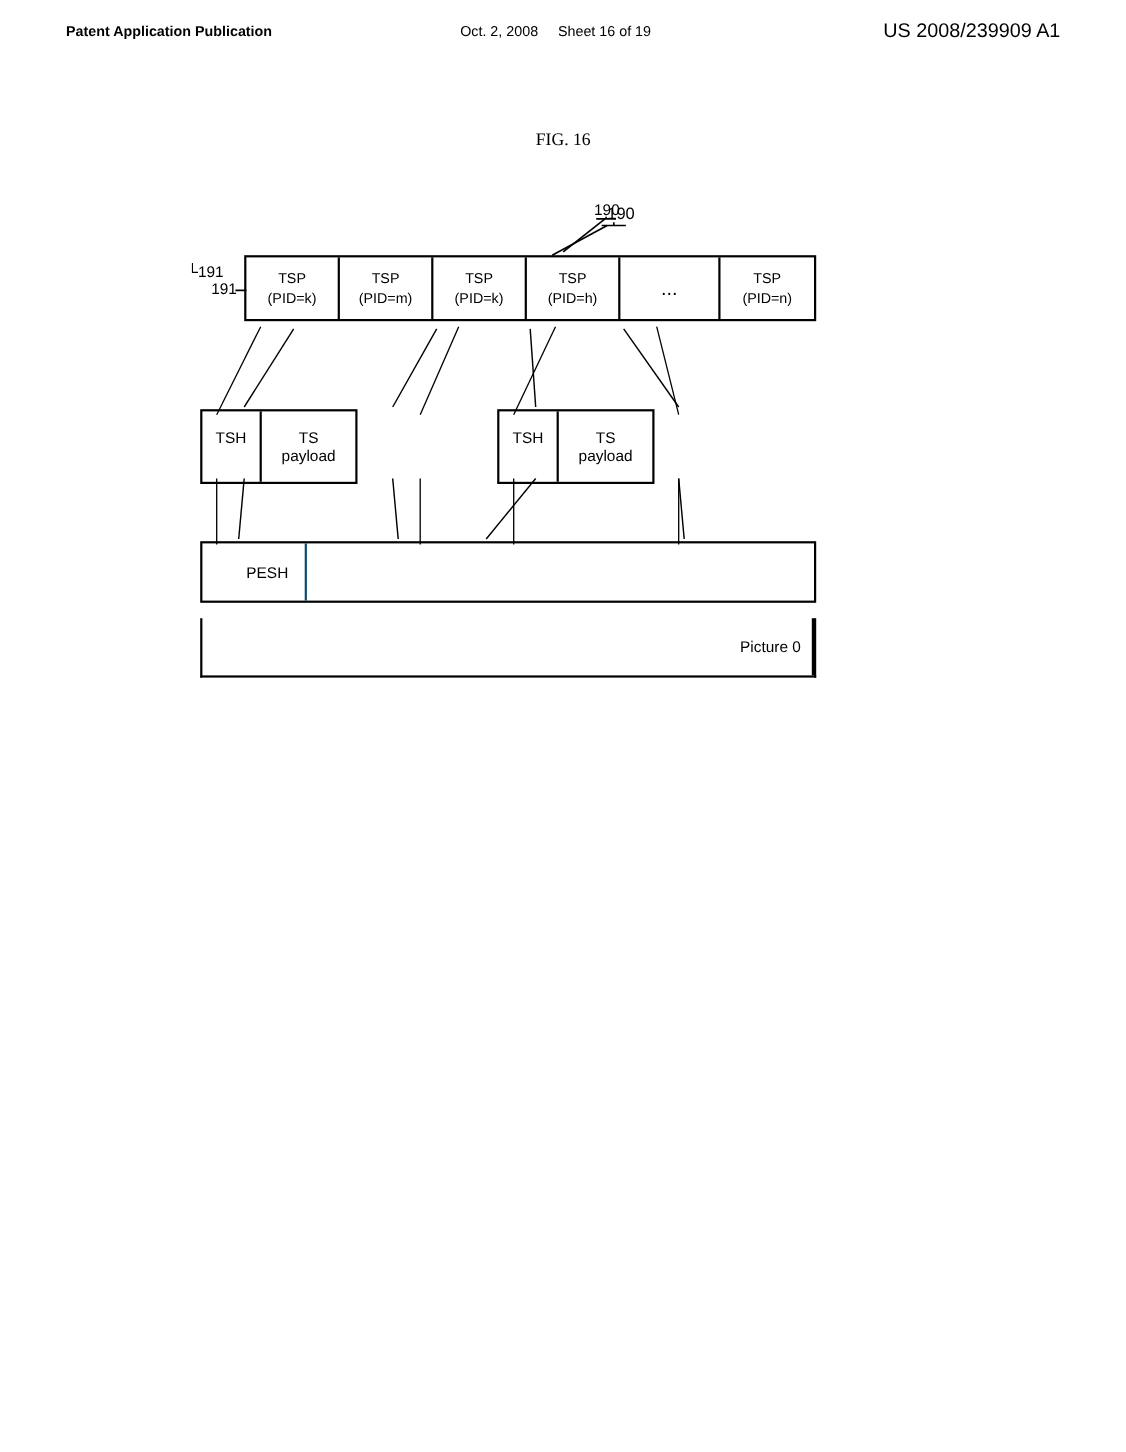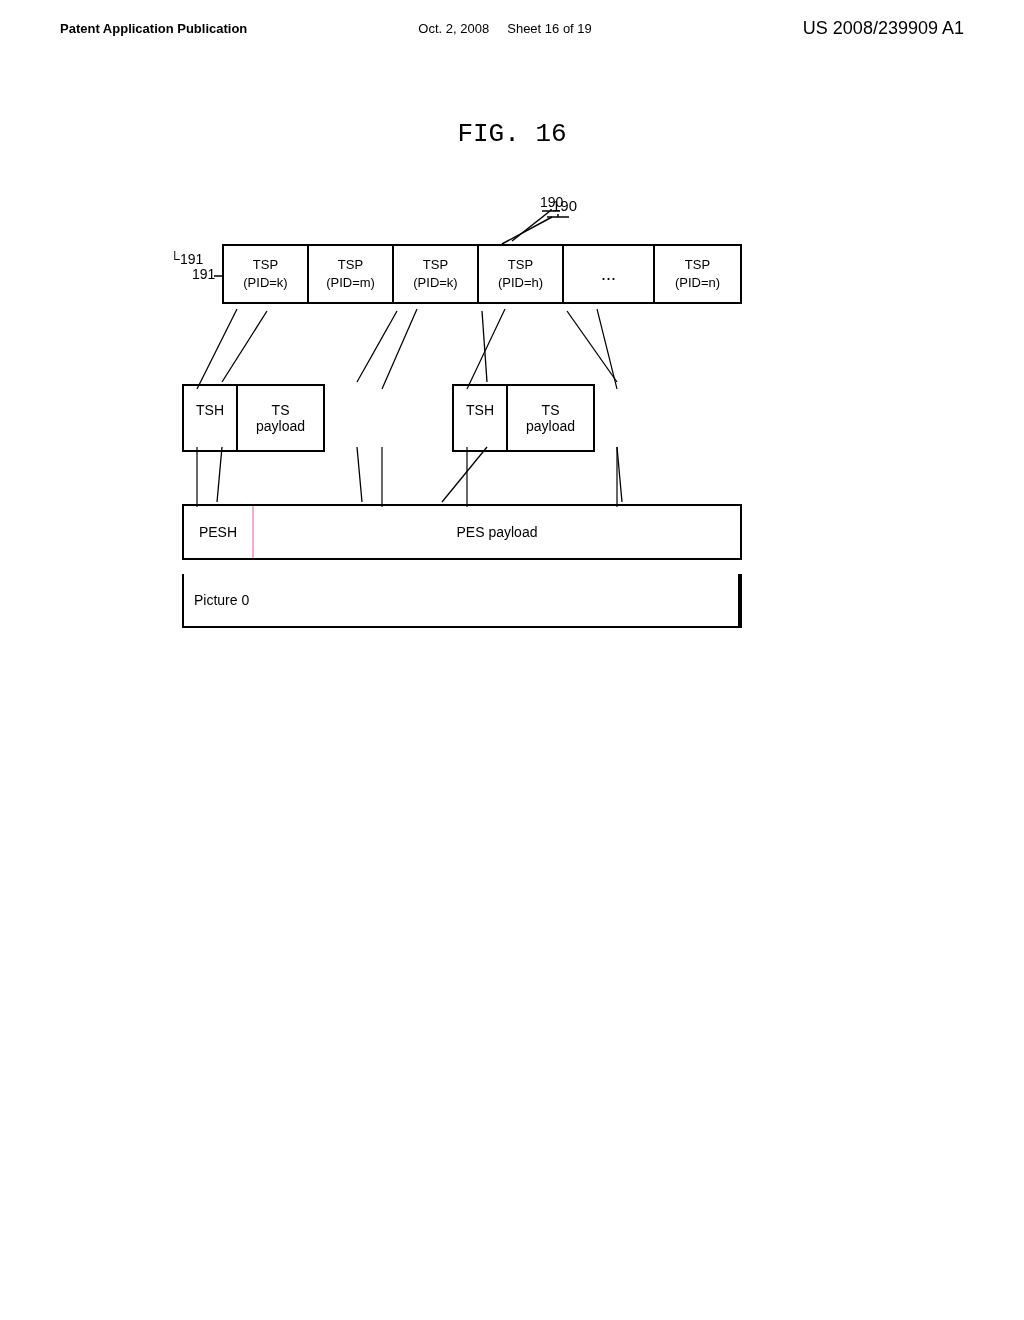--- a/index.html
+++ b/index.html
@@ -34,22 +34,22 @@
     }
 
     .fig-area {
       display: flex;
       flex-direction: column;
       align-items: center;
       margin-top: 80px;
     }
 
     .fig-title {
-      font-size: 26px;
-      font-family: Liberation Mono, monospace;
+      font-size: 16px;
+      font-family: Liberation Serif, serif;
       margin-bottom: 40px;
     }
 
     .diagram-container {
       position: relative;
       width: 700px;
       margin: 0 auto;
     }
 
     
@@ -144,26 +144,25 @@
       <div style="padding:16px 12px;text-align:center;font-size:14px;border-right:2px solid #000;">
         <div>TSH</div>
       </div>
       <div style="padding:16px 18px;text-align:center;font-size:14px;">
         <div>TS</div>
         <div>payload</div>
       </div>
     </div>
 
     <div style="position:absolute;top:315px;left:20px;display:flex;border:2px solid #000;width:560px;background:#fff;">
-      <div style="padding:18px 10px;text-align:center;font-size:14px;border-right:2px solid #f9a8d4;min-width:70px;">PESH</div>
-      <div style="padding:18px 10px;text-align:center;font-size:14px;flex:1;">PES payload</div>
+      <div style="padding:18px 10px;text-align:center;font-size:14px;border-right:2px solid #0c4a6e;min-width:70px;margin-left:25px;">PESH</div>
     </div>
 
     <div style="position:absolute;top:385px;left:20px;display:flex;border:2px solid #000;border-top:none;width:560px;background:#fff;">
-      <div style="padding:18px 10px;text-align:left;font-size:14px;border-right:2px solid #000;flex:1;">Picture 0</div>
+      <div style="padding:18px 10px;text-align:right;font-size:14px;border-right:2px solid #000;flex:1;">Picture 0</div>
     </div>
 
     <svg style="position:absolute;top:0;left:0;width:700px;height:560px;pointer-events:none;z-index:5;">
 
       <text x="378" y="18" font-size="14" font-family="Arial,sans-serif">190</text>
       <line x1="389" y1="20" x2="389" y2="22" stroke="#000" stroke-width="1.5"></line>
       <line x1="380" y1="22" x2="398" y2="22" stroke="#000" stroke-width="1.5"></line>
       <line x1="388" y1="22" x2="350" y2="52" stroke="#000" stroke-width="1.5"></line>
 
       <line x1="105" y1="122" x2="60" y2="193" stroke="#000" stroke-width="1.3"></line>

